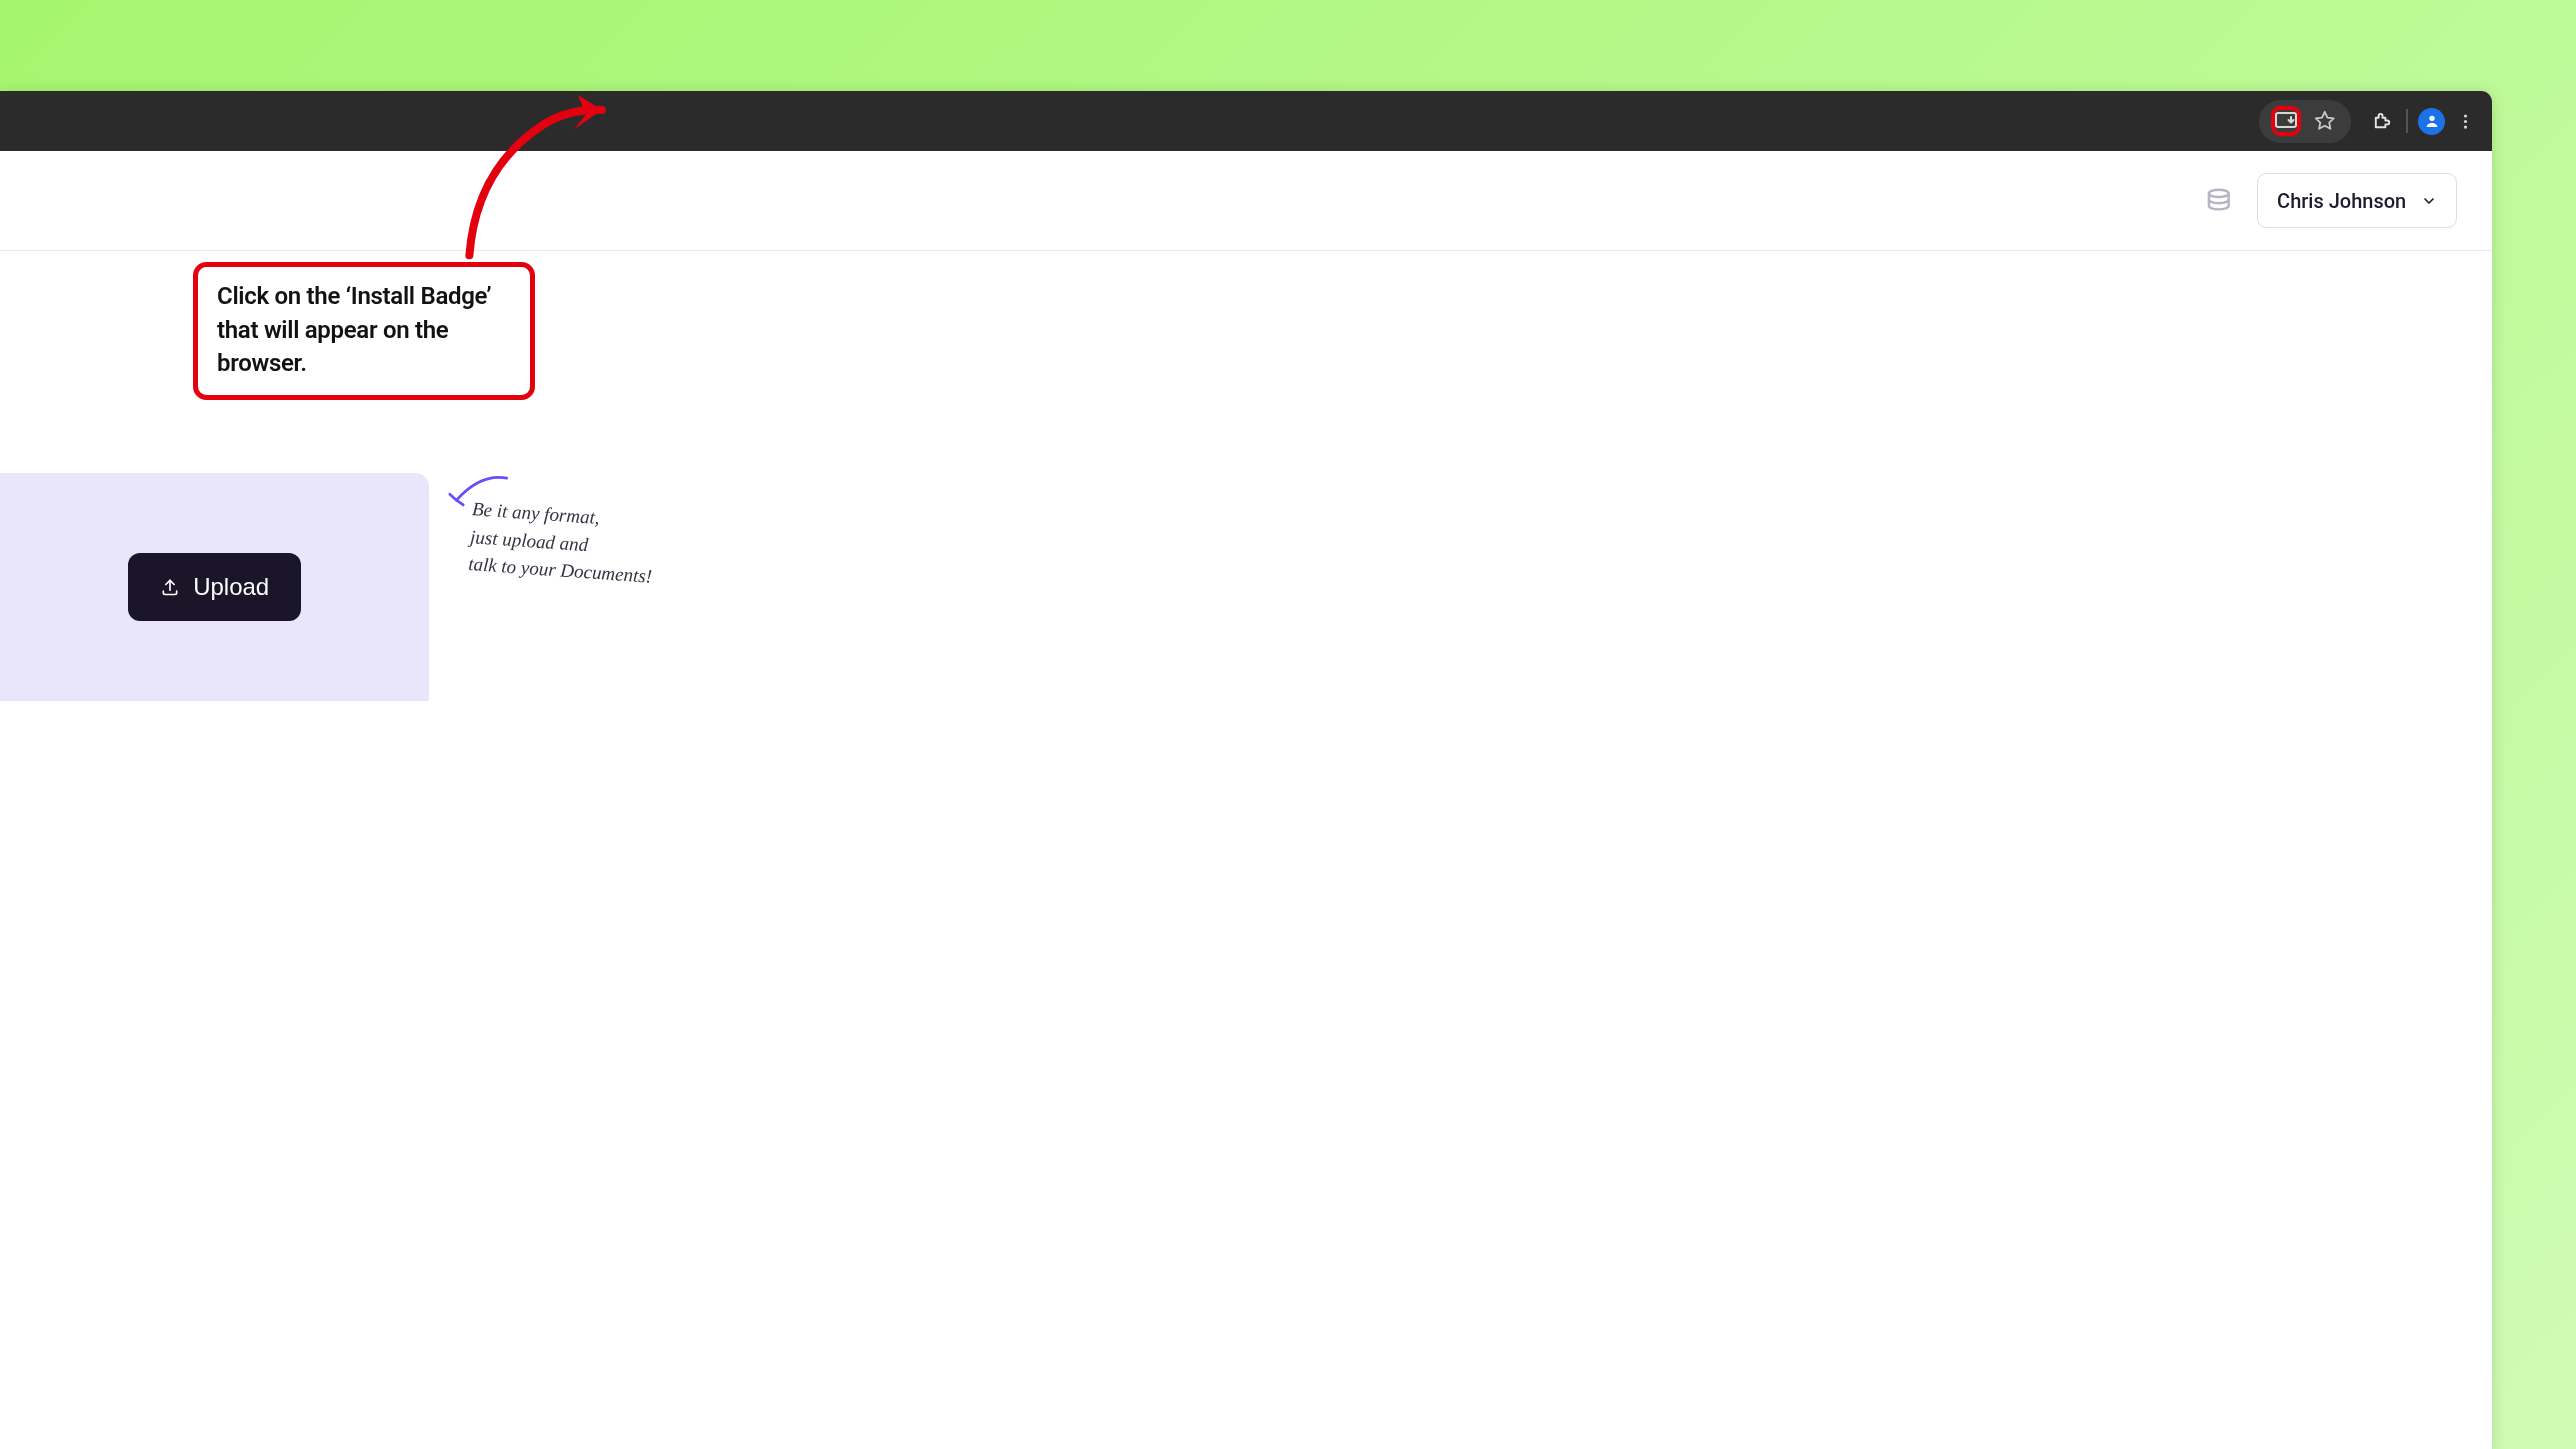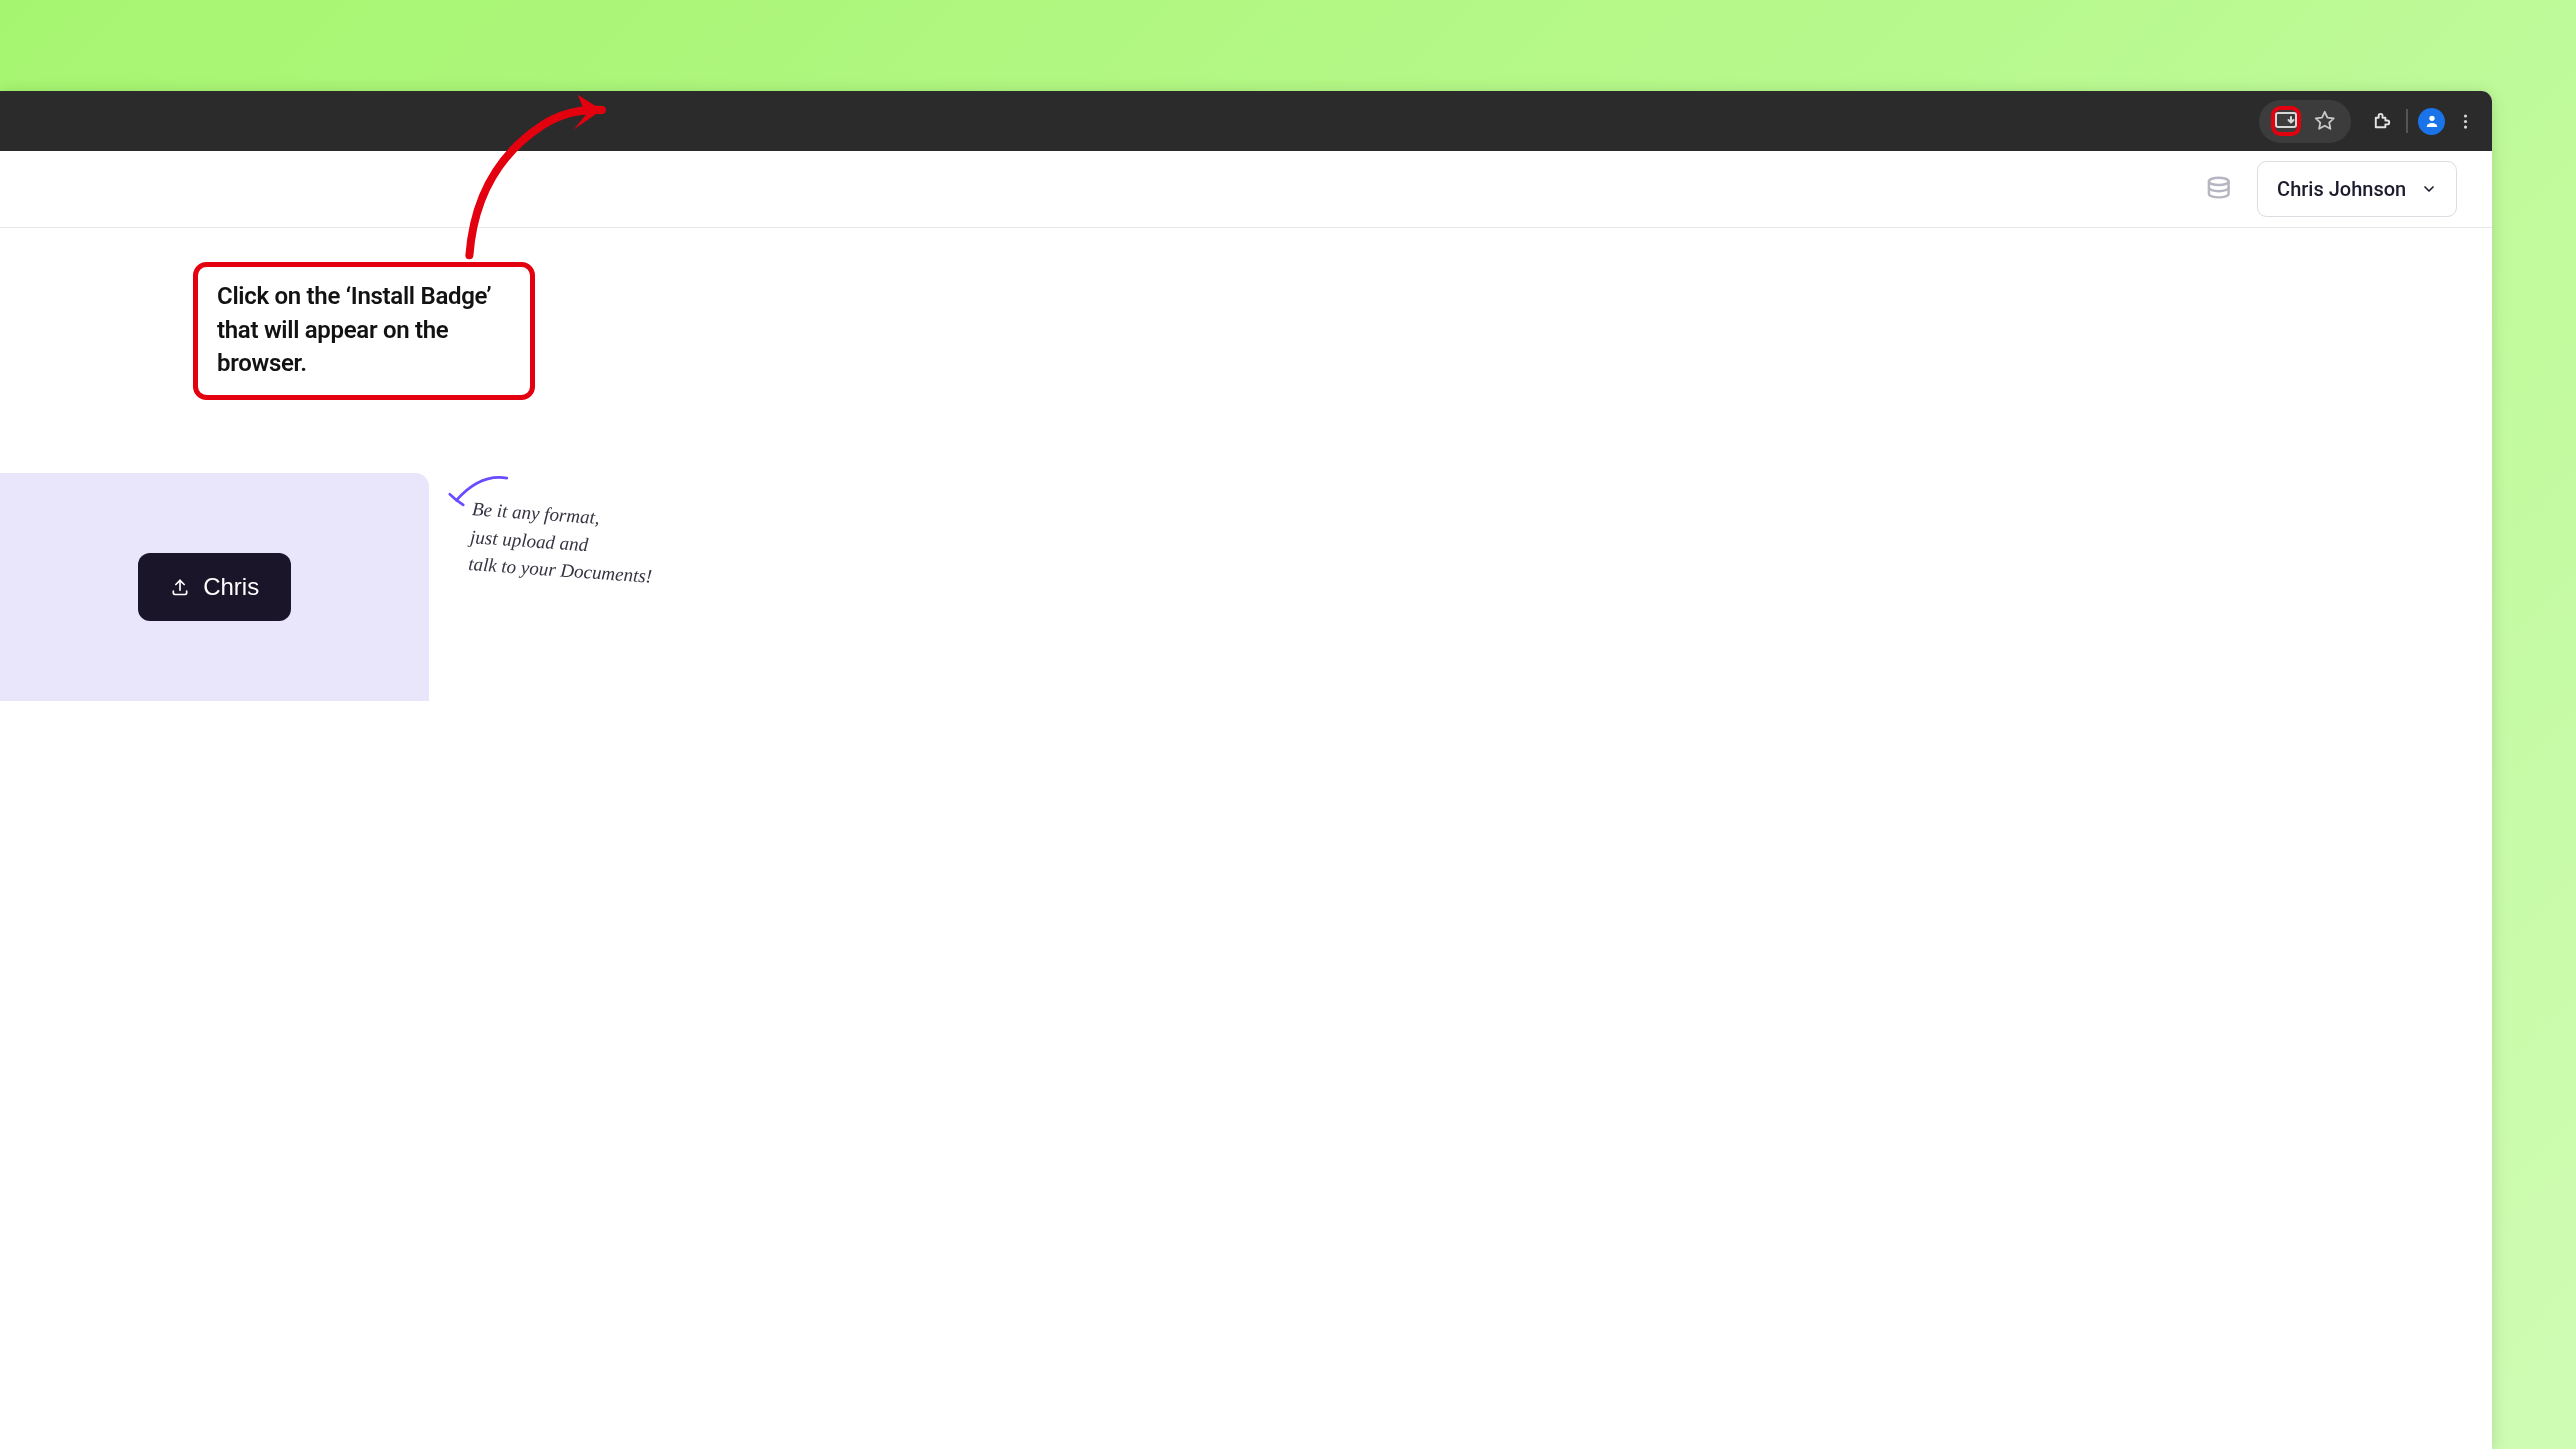--- a/index.html
+++ b/index.html
@@ -78,21 +78,21 @@
     justify-content: center;
   }
 
   .page-area {
     position: relative;
     background: #fff;
     height: calc(100% - 60px);
   }
 
   .top-app-bar {
-    height: 77px;
+    height: 100px;
     border-bottom: 0.7px solid #e7e7ec;
     display: flex;
     align-items: center;
     justify-content: flex-end;
     padding-right: 35px;
     gap: 24px;
   }
 
   .coins-icon {
     width: 29.5px;
@@ -271,21 +271,21 @@
 
     <div class="upload-panel">
       <button class="upload-btn">
         <span>
           <svg width="20" height="20" viewBox="0 0 24 24" fill="none" stroke="#fff" stroke-width="2" stroke-linecap="round" stroke-linejoin="round">
             <path d="M4 17 v2 a2 2 0 0 0 2 2 h12 a2 2 0 0 0 2 -2 v-2"></path>
             <path d="M7 9 l5 -5 l5 5"></path>
             <path d="M12 4 v12"></path>
           </svg>
         </span>
-        <span>Chris</span>
+        <span>Upload</span>
       </button>
     </div>
 
     <div class="handwritten">
       <div>Be it any format,</div>
       <div>just upload and</div>
       <div>talk to your Documents!</div>
     </div>
 
     <svg class="arrow-purple" width="74" height="47" viewBox="0 0 110 70">

